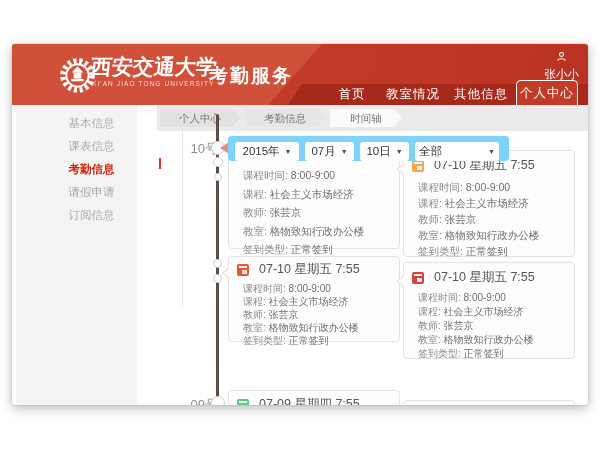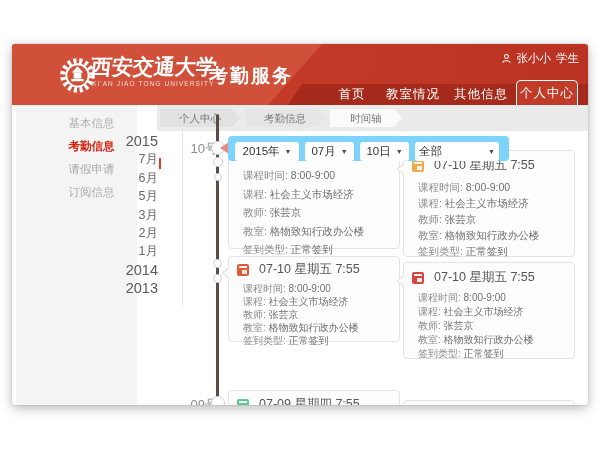--- a/index.html
+++ b/index.html
@@ -13,21 +13,21 @@
        background:linear-gradient(100deg,#c94330 0%,#c23a27 55%,#b93222 100%);}
   .hdr-diag{position:absolute;left:0;top:0;width:340px;height:61px;background:#d0503a;
             clip-path:polygon(0 0,310px 0,256px 61px,0 61px);}
   .nav-strip{position:absolute;left:0;top:40px;width:576px;height:21px;background:#a52a1b;
              clip-path:polygon(290px 0,576px 0,576px 21px,276px 21px);}
   .logo{position:absolute;left:47px;top:13px;width:37px;height:37px;}
   .uni-cn{position:absolute;left:79px;top:9px;width:120px;color:#fff;font-size:21px;font-weight:bold;
           font-family:"DejaVu Serif","Liberation Serif",serif;transform:skewX(-6deg);letter-spacing:0px;white-space:nowrap;}
   .uni-en{position:absolute;left:80px;top:36px;color:#f3d9d4;font-size:6.5px;letter-spacing:1.1px;white-space:nowrap;}
   .svc-title{position:absolute;left:197px;top:19px;color:#fff;font-size:19px;font-weight:bold;letter-spacing:2px;white-space:nowrap;}
-  .user{position:absolute;right:9px;top:7px;height:14px;display:flex;align-items:center;gap:5px;color:#fff;font-size:11.5px;cursor:pointer;}
+  .user{position:absolute;right:9px;top:7px;height:14px;display:flex;align-items:center;gap:5px;color:#fff;font-size:11.5px;cursor:pointer;flex-direction:column;}
   .nav-item{position:absolute;top:40px;height:34px;line-height:21px;color:#fff;font-size:12.5px;
             text-align:center;cursor:pointer;letter-spacing:1px;}
   .nav-home{left:318px;width:44px;}
   .nav-class{left:372px;width:58px;}
   .nav-other{left:440px;width:58px;}
   .nav-tab{position:absolute;left:504px;top:36px;width:62px;height:25px;background:#c23a28;
            border:1px solid #fff;border-bottom:none;border-radius:5px 5px 0 0;color:#fff;
            font-size:12.5px;text-align:center;line-height:25px;cursor:pointer;letter-spacing:1px;box-sizing:border-box;}
 
   
@@ -151,41 +151,31 @@
       </div>
 
       <div class="nav-item nav-home">首页</div>
       <div class="nav-item nav-class">教室情况</div>
       <div class="nav-item nav-other">其他信息</div>
       <div class="nav-tab">个人中心</div>
     </div>
 
     <div class="sidebar">
       <div class="side-item">基本信息</div>
+      <div class="side-item">课表信息</div>
       <div class="side-item active">考勤信息</div>
       <div class="side-item">请假申请</div>
       <div class="side-item">订阅信息</div>
     </div>
 
     <div class="crumb-band"></div>
     <div class="crumb crumb-1">个人中心</div>
     <div class="crumb crumb-2">考勤信息</div>
     <div class="crumb crumb-3">时间轴</div>
 
-    <div class="years">
-      <div class="yr-item big">2015</div>
-      <div class="yr-item">7月</div>
-      <div class="yr-item">6月</div>
-      <div class="yr-item">5月</div>
-      <div class="yr-item">3月</div>
-      <div class="yr-item">2月</div>
-      <div class="yr-item">1月</div>
-      <div class="yr-item big">2014</div>
-      <div class="yr-item big">2013</div>
-    </div>
     <div class="yr-cursor"></div>
     <div class="yr-sep"></div>
 
     <div class="day-marker dm-1">10号</div>
     <div class="day-marker dm-2">09号</div>
 
     <div class="tl-line"></div>
     <div class="node n1"></div>
     <div class="node n2"></div>
     <div class="node n3"></div>

